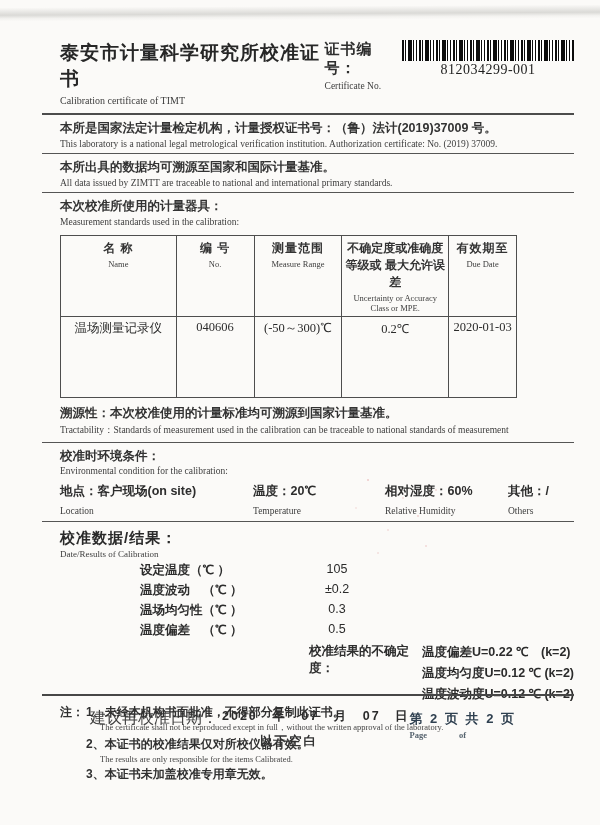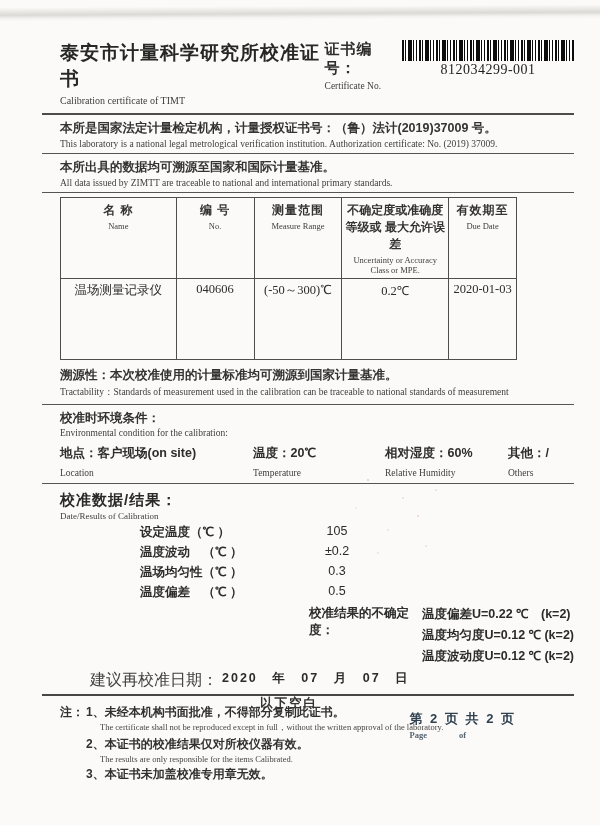--- a/index.html
+++ b/index.html
@@ -136,20 +136,24 @@
   <div class="stmt">
     <div class="stmt-zh">本所是国家法定计量检定机构，计量授权证书号：（鲁）法计(2019)37009 号。</div>
     <div class="stmt-en en">This laboratory is a national legal metrological verification institution. Authorization certificate: No. (2019) 37009.</div>
   </div>
   <hr class="rule1">
   <div class="stmt">
     <div class="stmt-zh">本所出具的数据均可溯源至国家和国际计量基准。</div>
     <div class="stmt-en en">All data issued by ZIMTT are traceable to national and international primary standards.</div>
   </div>
   <hr class="rule1">
+  <div class="stmt">
+    <div class="stmt-zh">本次校准所使用的计量器具：</div>
+    <div class="stmt-en en">Measurement standards used in the calibration:</div>
+  </div>
 
   <table class="std">
     <colgroup>
       <col style="width:116px">
         <col style="width:78px">
         <col style="width:88px">
         <col style="width:107px">
         <col style="width:68px">
     </colgroup>
     <thead>

